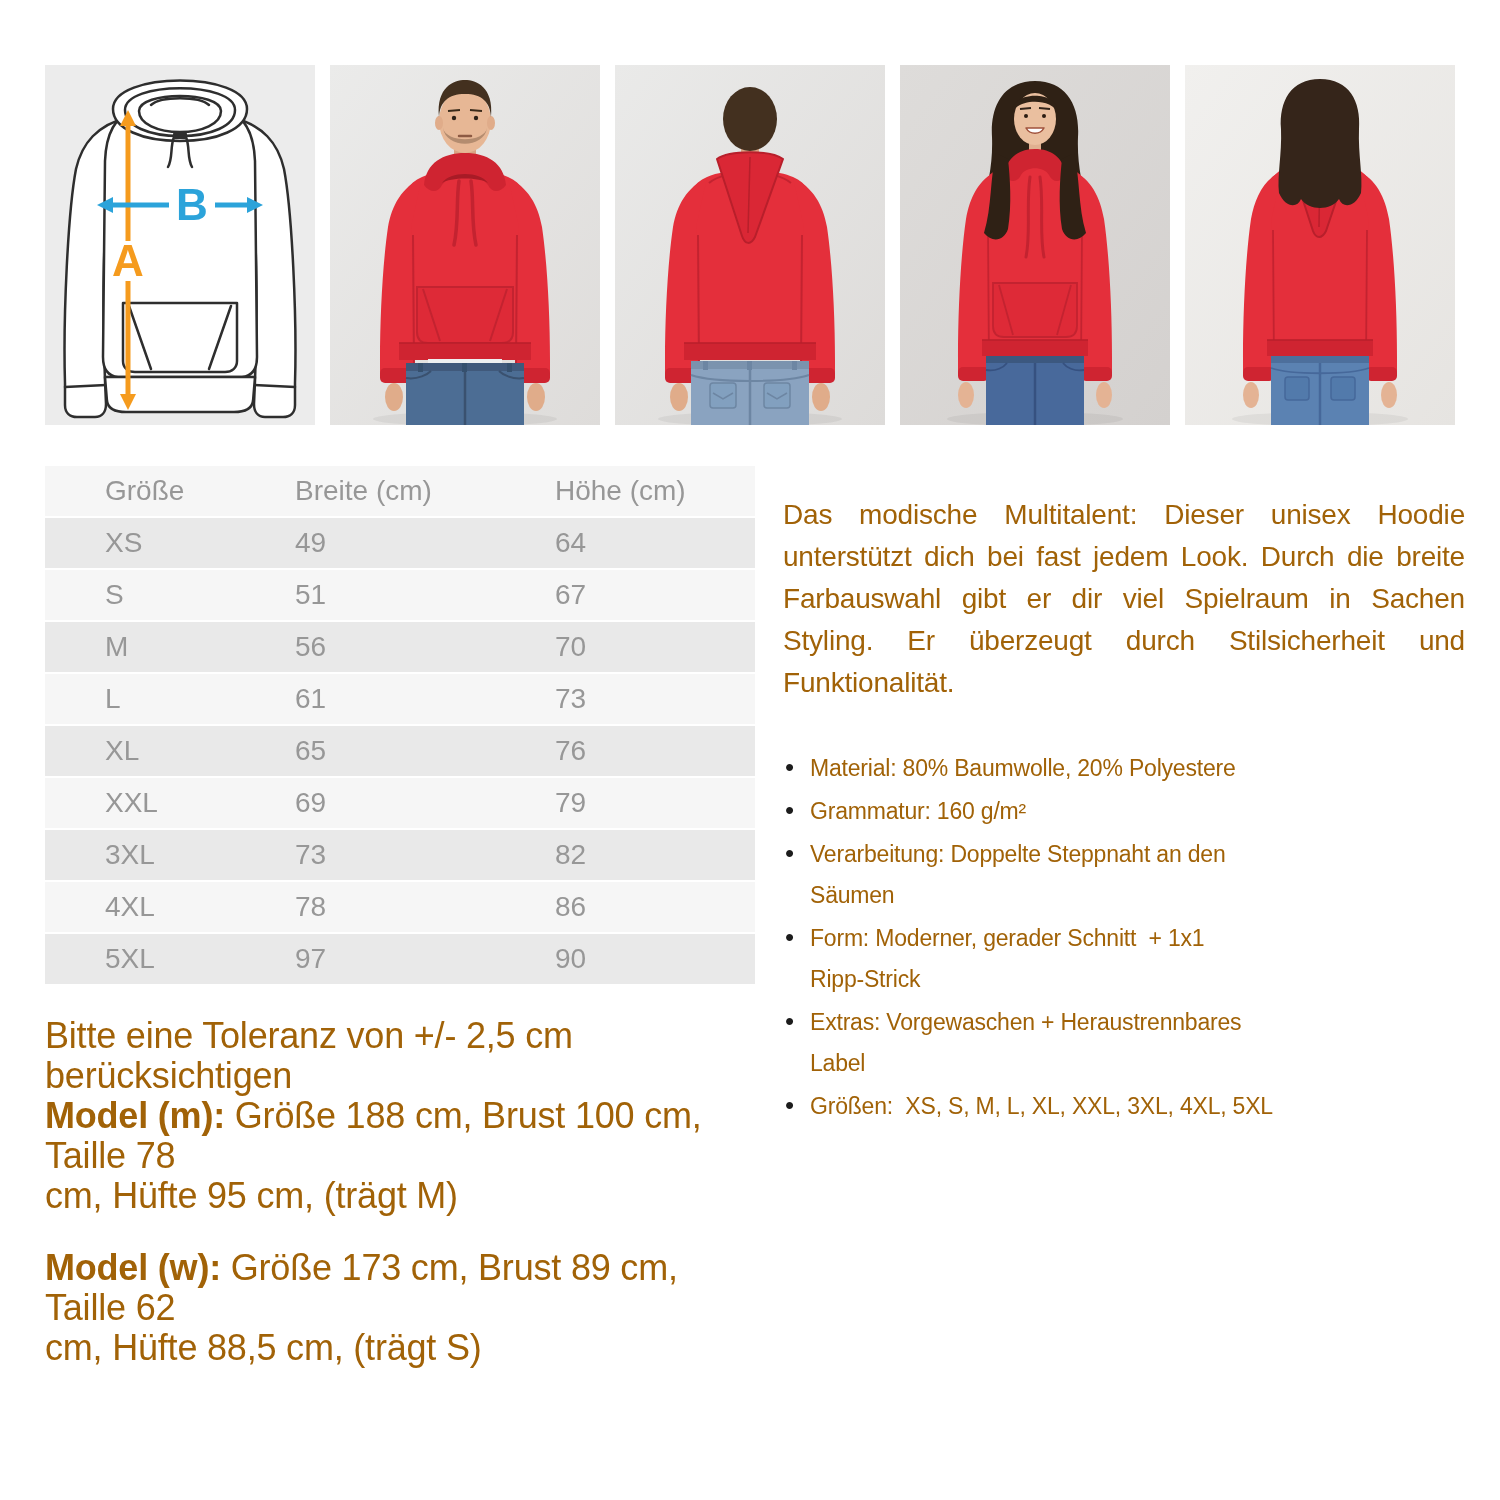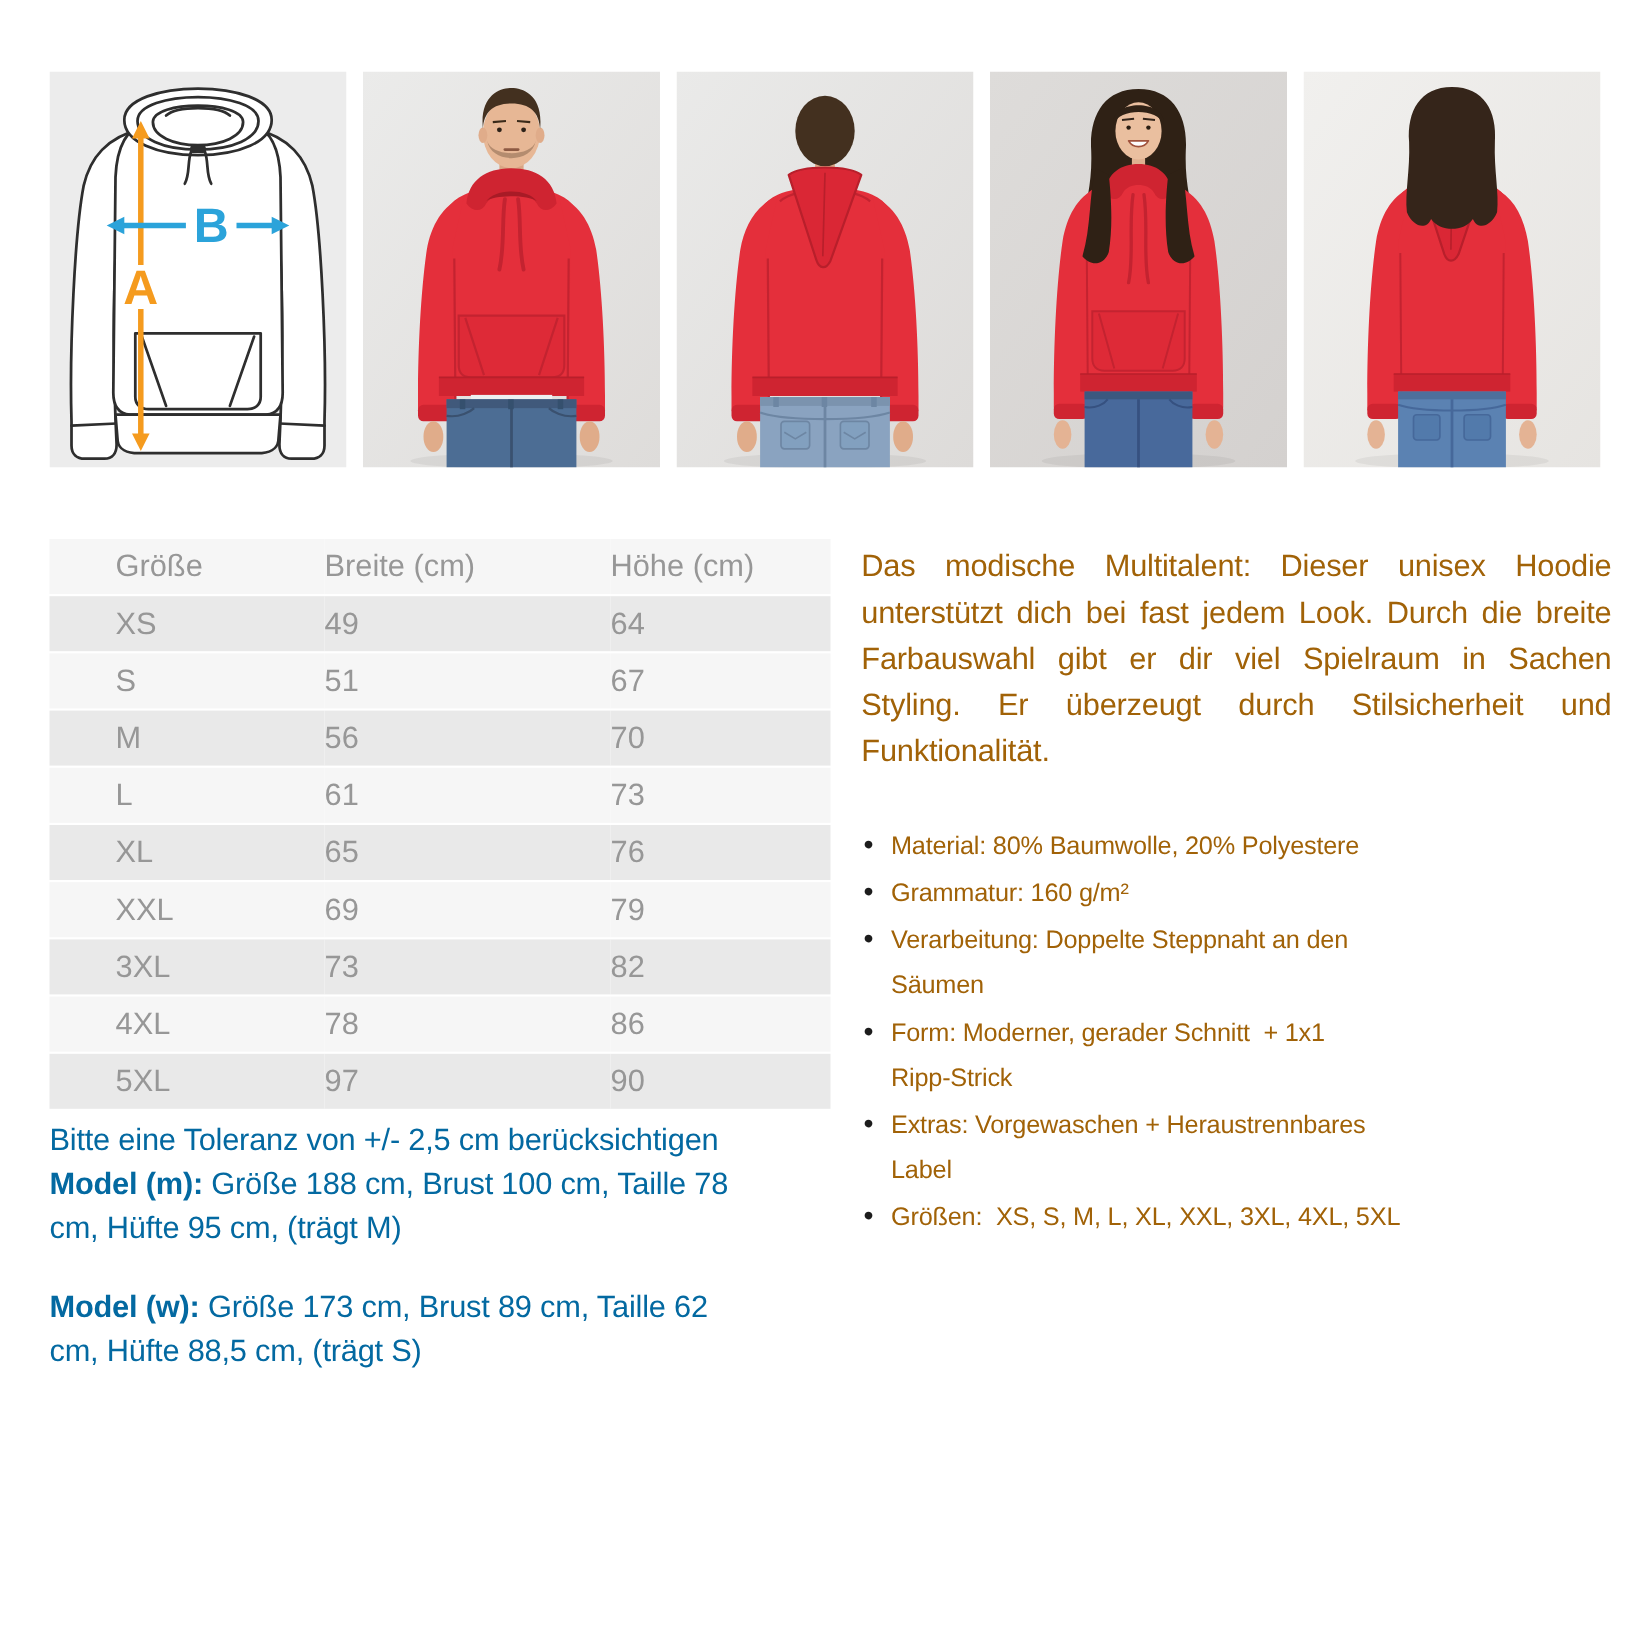--- a/index.html
+++ b/index.html
@@ -4,30 +4,30 @@
 <style>
   html,body{margin:0;padding:0;background:#ffffff;}
   body{width:1500px;height:1500px;position:relative;font-family:"Liberation Sans",sans-serif;overflow:hidden;}
 
   
   .gallery{position:absolute;left:45px;top:65px;display:flex;gap:15px;}
   .shot{width:270px;height:360px;margin:0;padding:0;}
   .shot svg{display:block;width:270px;height:360px;}
 
   
-  .size-table{position:absolute;left:45px;top:488px;width:710px;border-collapse:separate;border-spacing:0 2px;font-size:28px;color:#979797;}
+  .size-table{position:absolute;left:45px;top:464px;width:710px;border-collapse:separate;border-spacing:0 2px;font-size:28px;color:#979797;}
   .size-table th,.size-table td{height:50px;padding:0;font-weight:400;text-align:left;vertical-align:middle;}
   .size-table th:first-child,.size-table td:first-child{padding-left:60px;width:190px;}
   .size-table th:nth-child(2),.size-table td:nth-child(2){width:260px;}
   .size-table thead tr{background:#f6f6f6;}
   .size-table tbody tr:nth-child(odd){background:#e9e9e9;}
   .size-table tbody tr:nth-child(even){background:#f6f6f6;}
 
   
-  .notes{position:absolute;left:45px;top:1016px;width:705px;font-size:28px;line-height:40px;color:#0369a1;letter-spacing:-0.2px;}
+  .notes{position:absolute;left:45px;top:1016px;width:705px;font-size:36px;line-height:40px;color:#a16207;letter-spacing:-0.2px;}
   .notes p{margin:0;}
   .notes .model-m{}
   .notes .model-w{margin-top:32px;}
   .notes strong{font-weight:700;}
   .pre{white-space:pre-line;}
 
   
   .right-col{position:absolute;left:783px;top:494px;width:682px;color:#a16207;}
   .intro{margin:0;font-size:28px;line-height:42px;text-align:justify;letter-spacing:-0.2px;}
   .bullets{list-style:none;margin:44px 0 0 0;padding:0;font-size:23px;line-height:41px;letter-spacing:-0.2px;}

